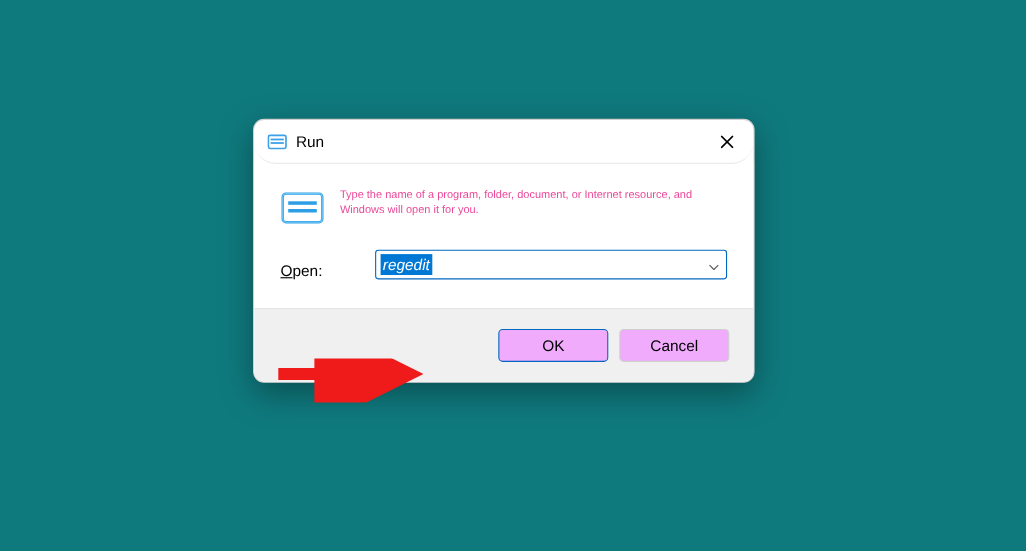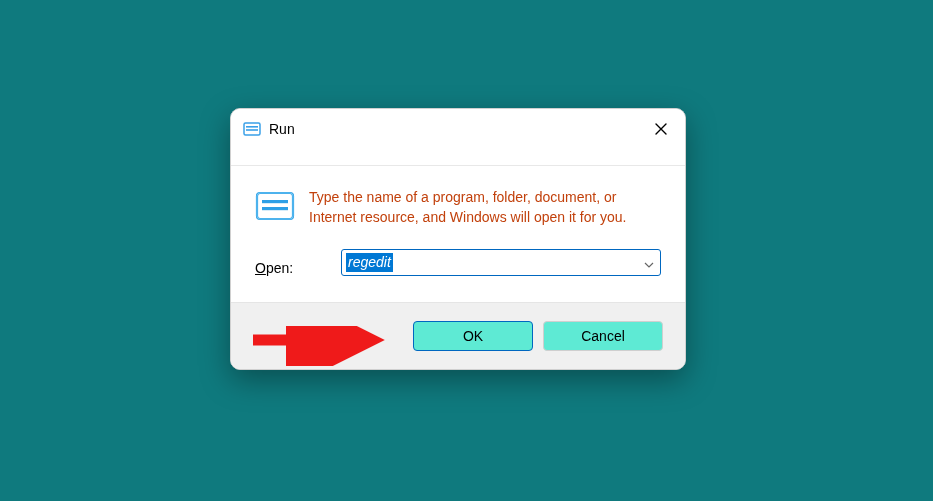--- a/index.html
+++ b/index.html
@@ -16,39 +16,40 @@
       background: #ffffff;
       border: 1px solid #d0d0d0;
       border-radius: 10px;
       box-shadow: 0 10px 30px rgba(0,0,0,0.35);
       overflow: hidden;
       position: absolute;
       left: 230px; top: 108px;
     }
     .titlebar {
       display: flex; align-items: center;
-      padding: 8px 10px 24px 12px;
+      padding: 8px 10px 7px 12px;
       background: #ffffff;
       border-bottom: 1px solid #e8e8e8;
+      border-radius: 20px;
     }
     .titlebar-icon { width: 18px; height: 18px; margin-right: 8px; }
     .titlebar-title { flex: 1; font-size: 14px; color: #000; }
     .titlebar-close {
       width: 28px; height: 24px;
       display: flex; align-items: center; justify-content: center;
       cursor: pointer; border-radius: 4px;
       color: #000;
     }
     .body-area {
       padding: 22px 24px 26px 24px;
       background: #ffffff;
     }
     .desc-row { display: flex; align-items: flex-start; margin-bottom: 22px; }
     .run-big-icon { width: 40px; height: 32px; margin-right: 14px; margin-top: 2px; flex-shrink: 0; }
-    .desc-text { color: #c2410c; line-height: 1.4; font-size: 14px; }
+    .desc-text { color: #ec4899; line-height: 1.4; font-size: 10px; }
     .open-row { display: flex; align-items: flex-end; gap: 30px; }
     .open-label { width: 56px; color: #000; }
     .open-label .ul { text-decoration: underline; }
     .combo {
       flex: 1;
       height: 27px;
       border: 1px solid #0067c0;
       border-radius: 3px;
       background: #ffffff;
       display: flex; align-items: center;
@@ -67,22 +68,22 @@
       position: absolute; right: 6px; top: 50%; transform: translateY(-50%);
       color: #555;
     }
     .button-area {
       background: #f0f0f0;
       padding: 18px 22px;
       display: flex; justify-content: flex-end; gap: 10px;
       border-top: 1px solid #e5e5e5;
     }
     .btn {
-      width: 120px; height: 30px;
-      background: #5eead4;
+      width: 100px; height: 30px;
+      background: #f0abfc;
       border: 1px solid #cfcfcf;
       border-radius: 4px;
       font-size: 14px; color: #000;
       display: flex; align-items: center; justify-content: center;
       cursor: pointer;
     }
     .btn.primary { border: 1px solid #0067c0; }
     .btn .ul { text-decoration: underline; }
     
     .arrow {

